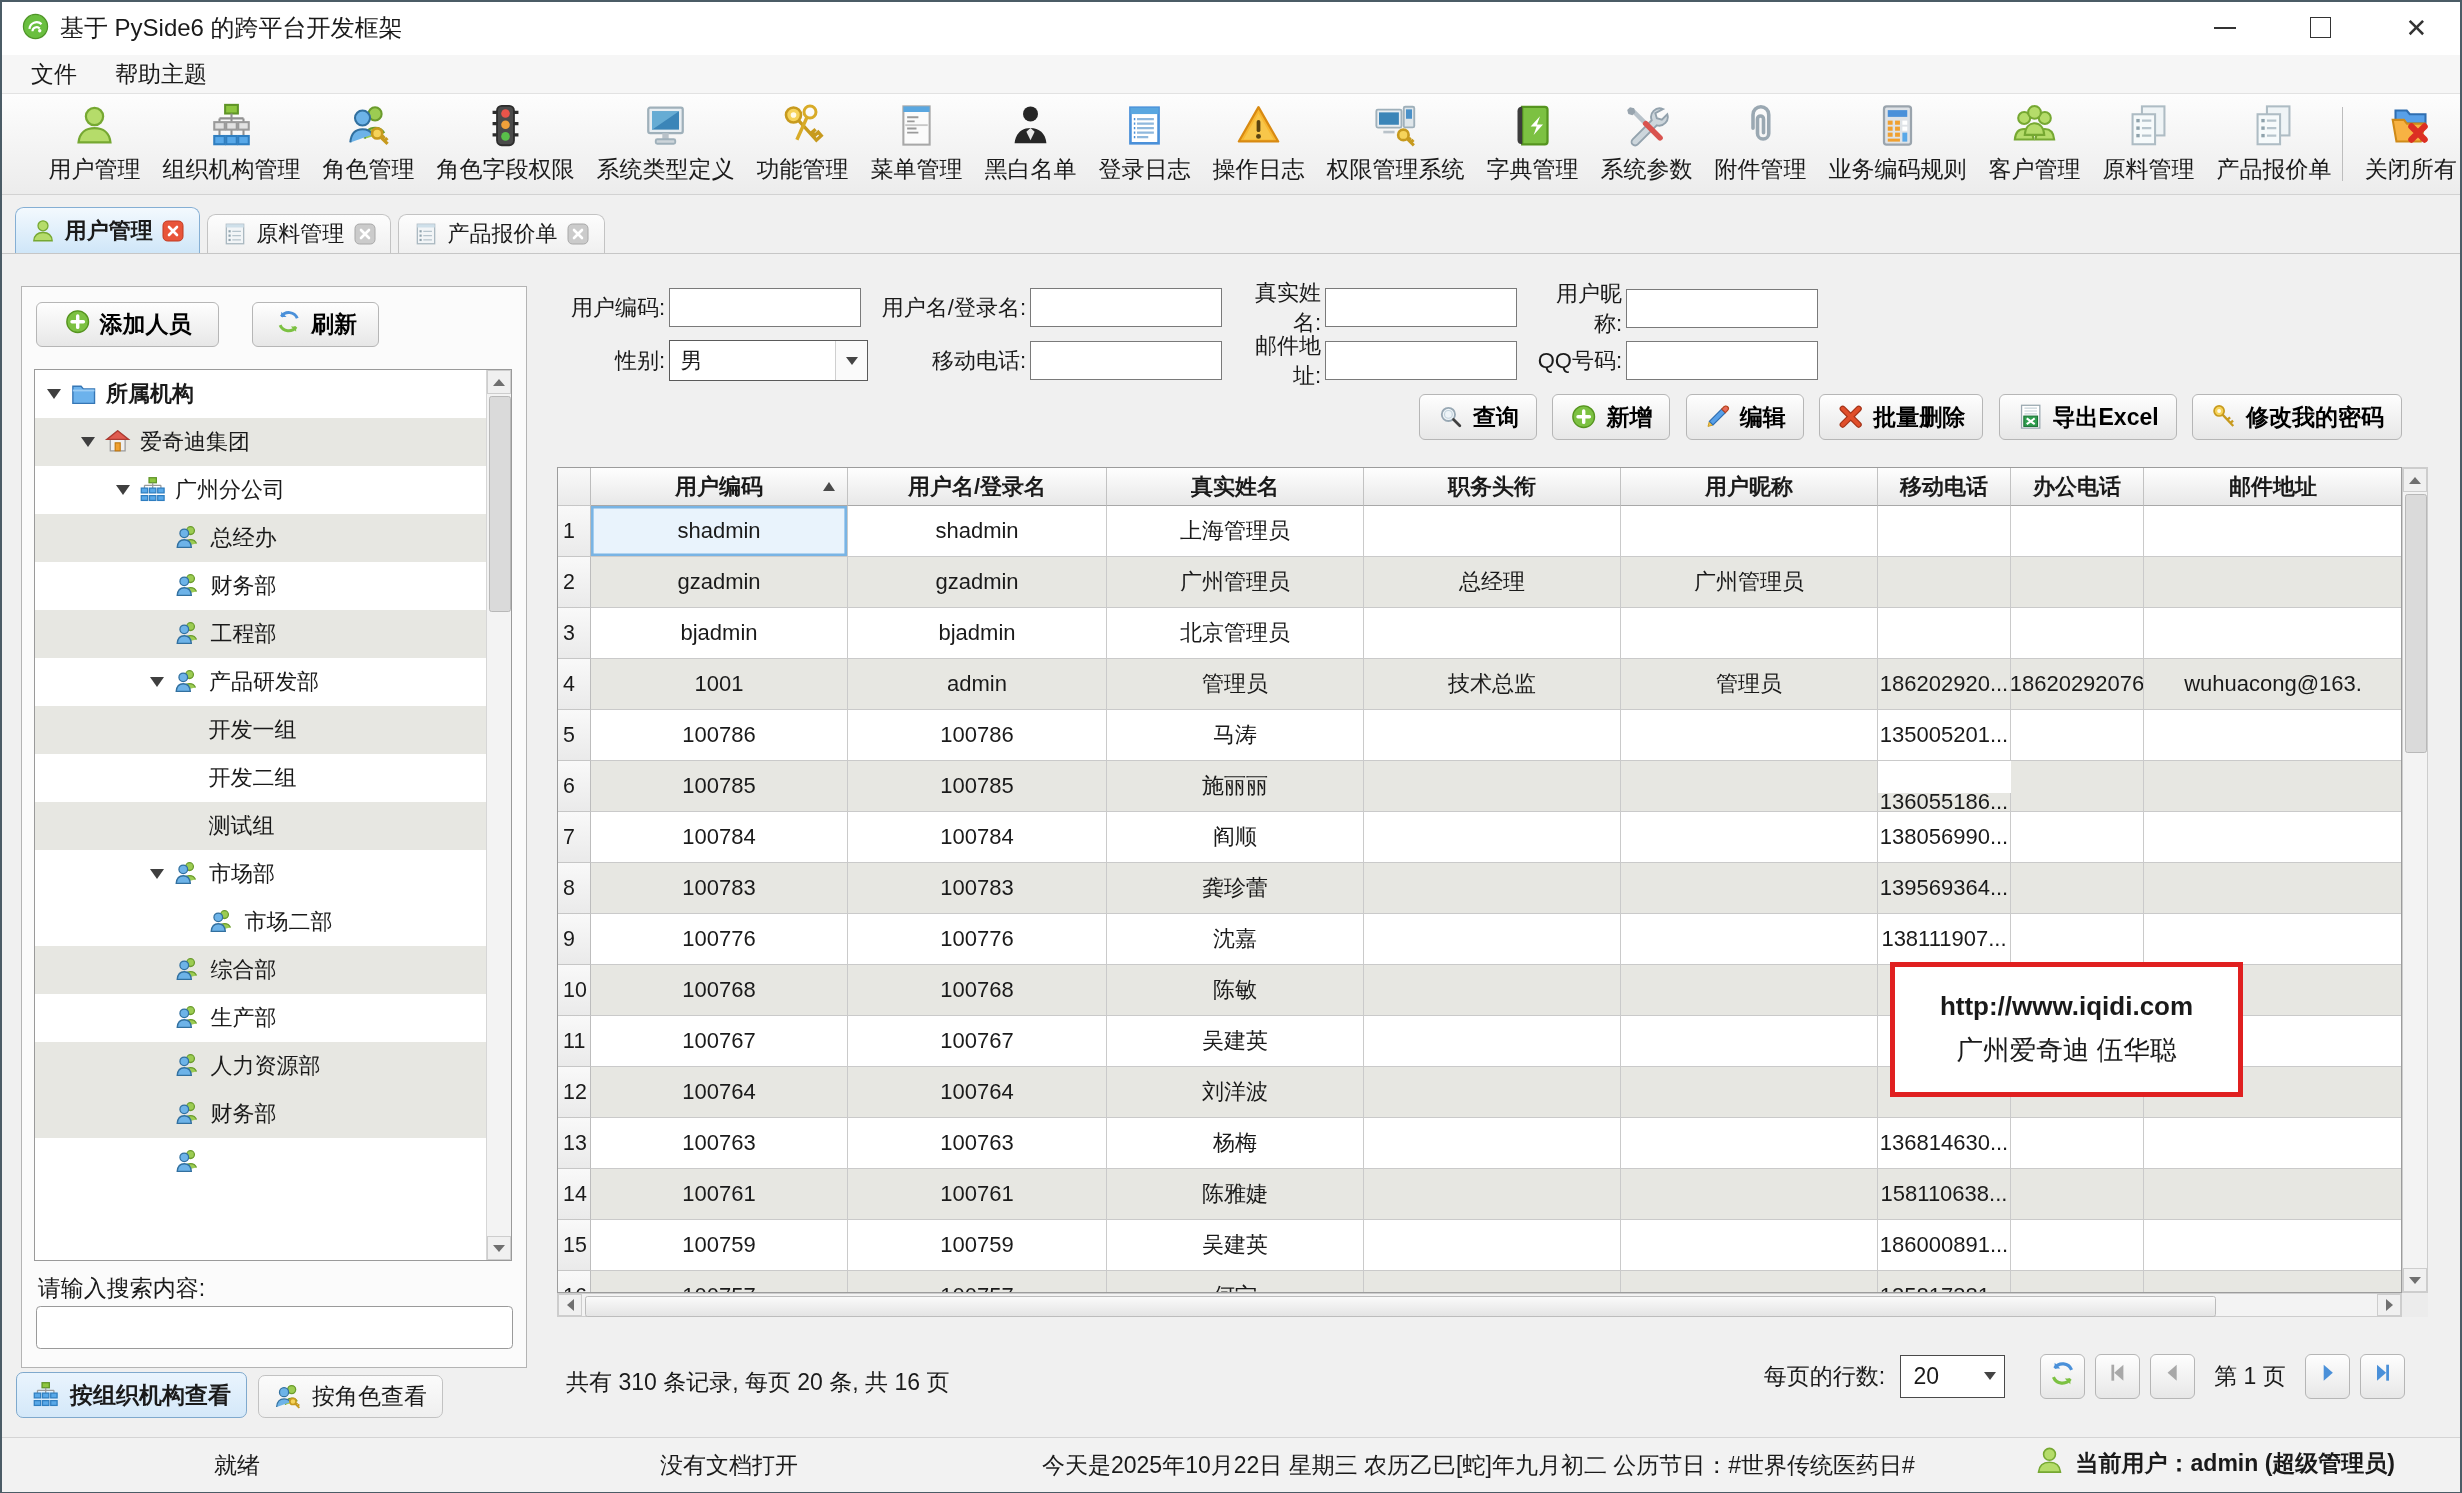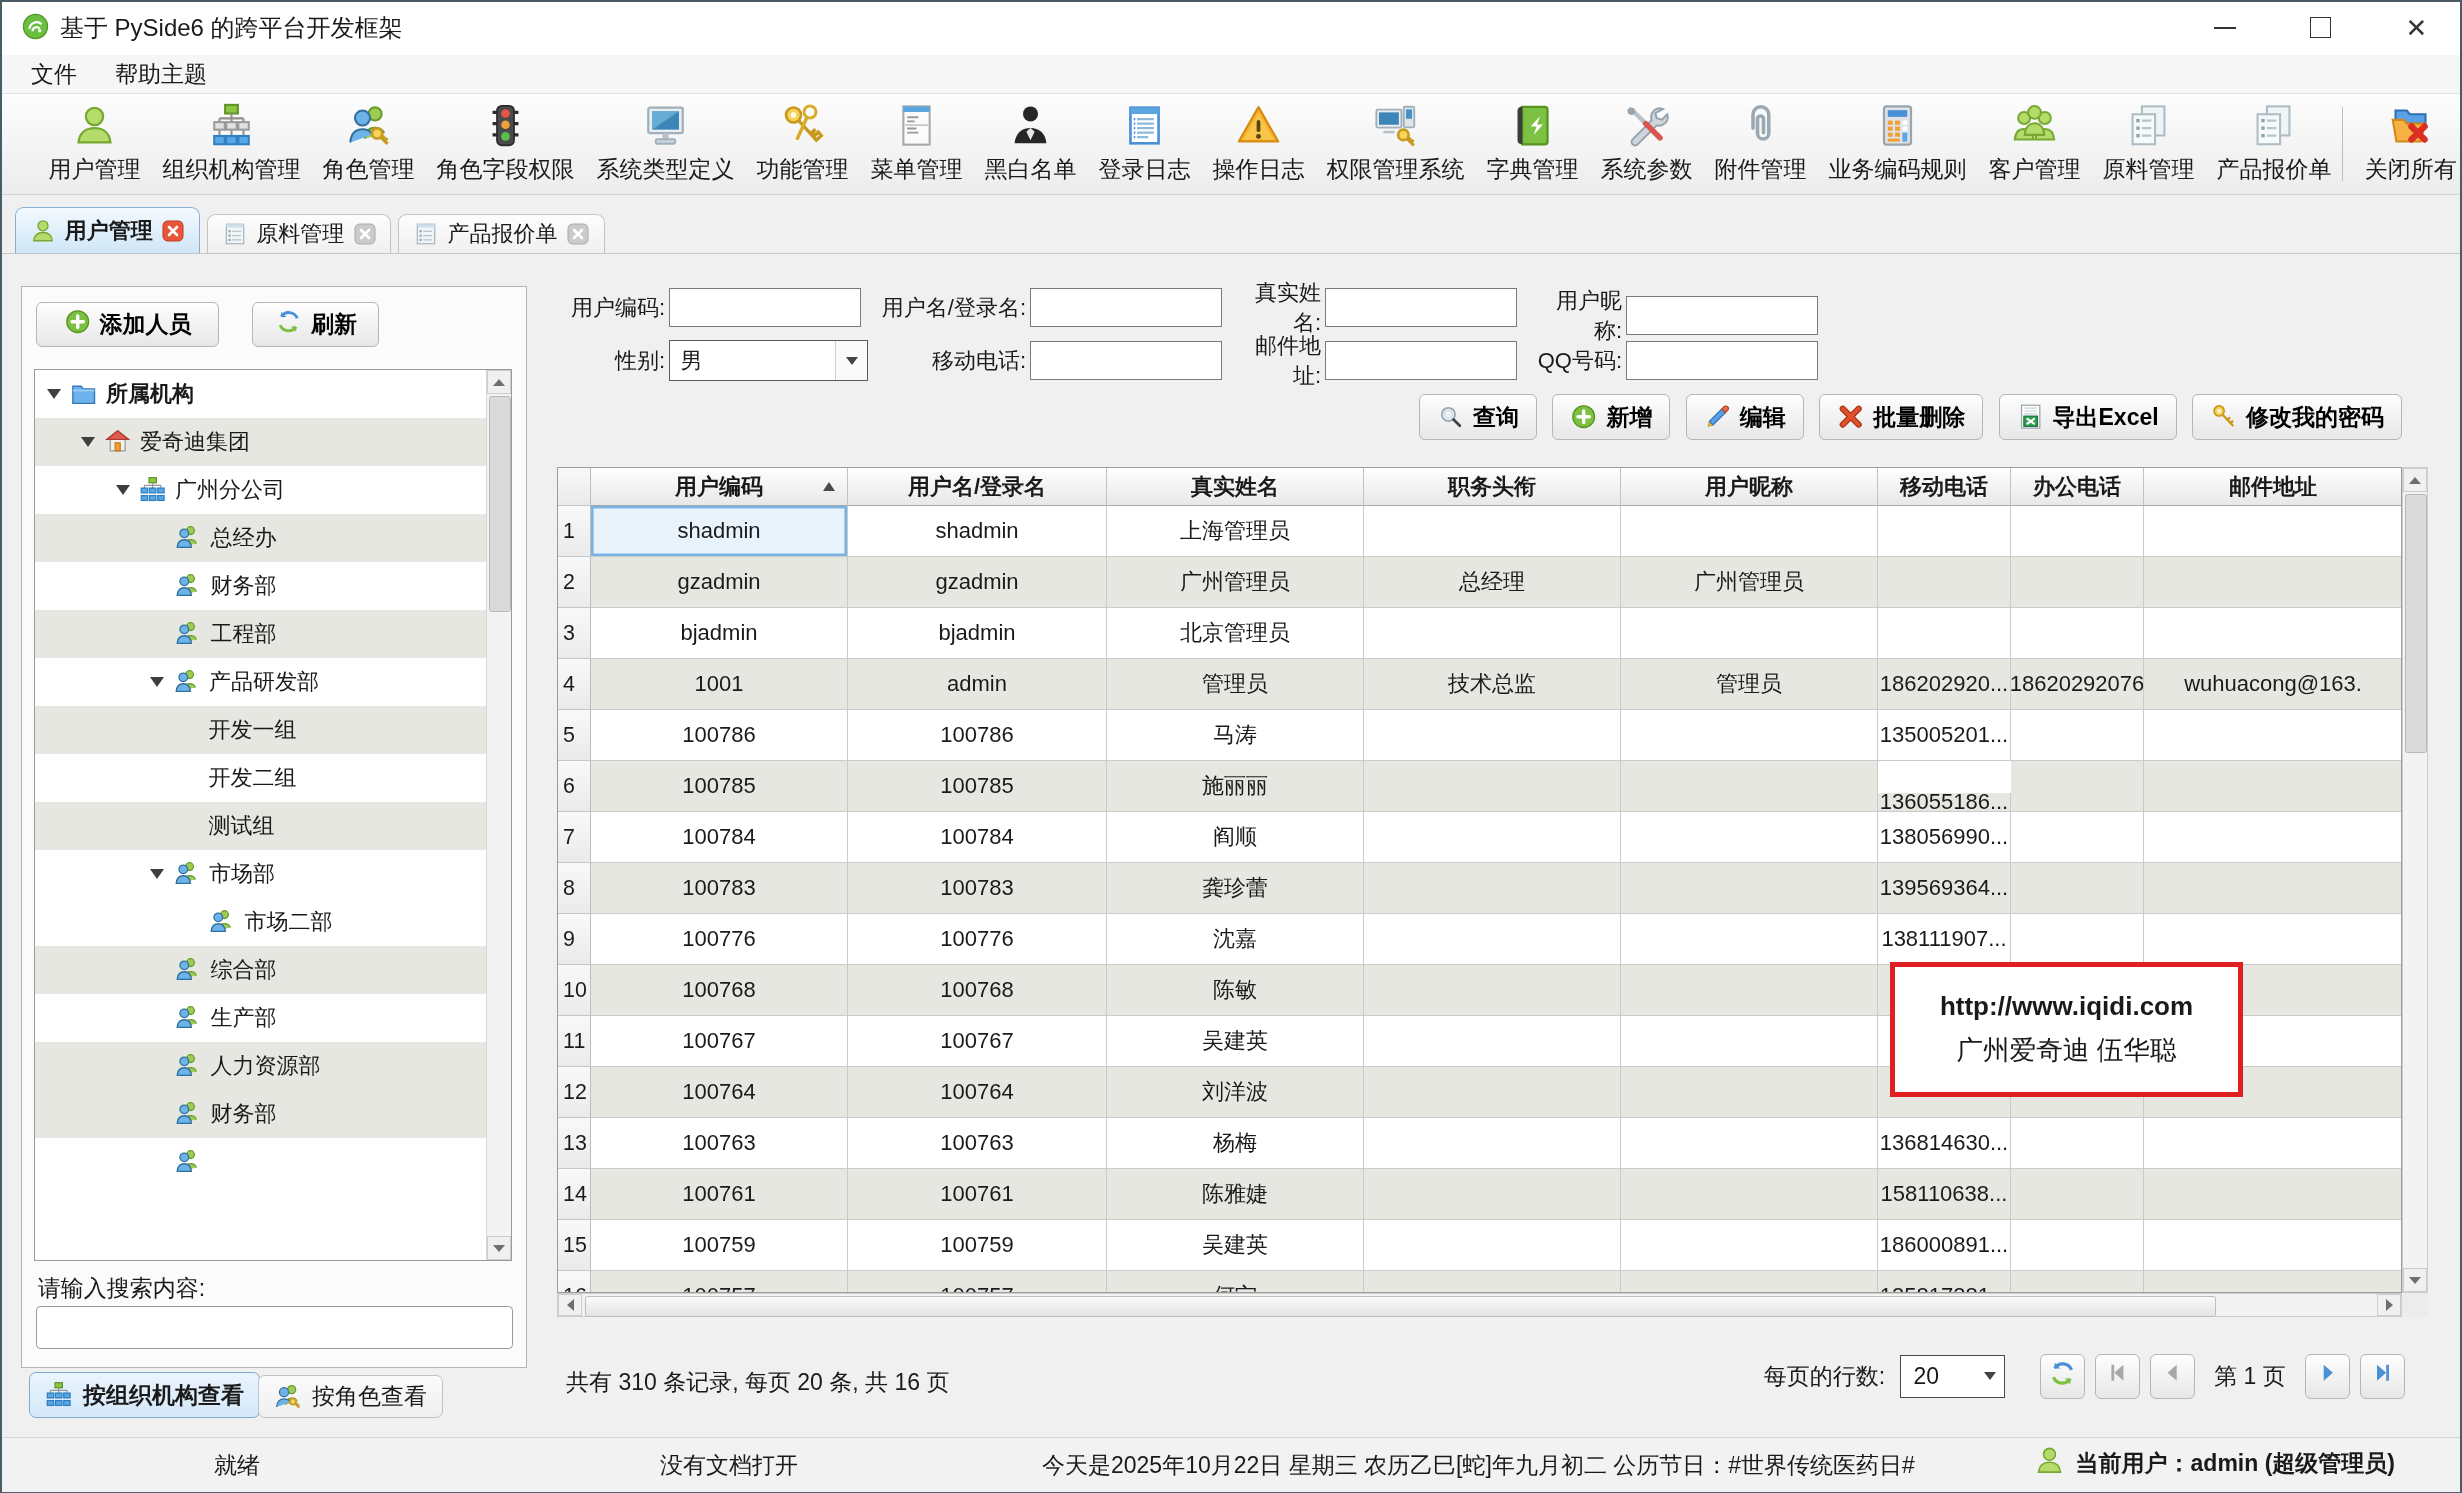--- a/index.html
+++ b/index.html
@@ -631,21 +631,21 @@
       <div class="sb-thumb" style="top:26px;height:214px;"></div>
       <div class="sb-btn" style="bottom:0;">
           <i class="arr-dn"></i>
         </div>
     </div>
   </div>
   <div class="searchlabel">请输入搜索内容:</div>
   <input class="searchinput" style="">
 </div>
 <div id="viewtabs">
-    <div class="viewtab active" style="left: 29px; top: 1372px; height: 46px;">
+    <div class="viewtab active" style="left: 16px; top: 1372px; height: 46px;">
       <svg viewBox="0 0 24 24" width="27.4" height="27.4">
         <rect x="8.8" y="1.5" width="6.4" height="4.4" fill="#8dc63f" stroke="#5f9427" stroke-width="1.1"></rect>
         <path d="M12 5.9v2.3M4.8 8.2h14.4M4.8 8.2v2.4M12 8.2v2.4M19.2 8.2v2.4" stroke="#9a9a9a" stroke-width="1.1" fill="none"></path>
         <g fill="#58a8e8" stroke="#2f7ec0" stroke-width="1.1">
           <rect x="2" y="10.6" width="5.6" height="4.2"></rect>
           <rect x="9.2" y="10.6" width="5.6" height="4.2"></rect>
           <rect x="16.4" y="10.6" width="5.6" height="4.2"></rect>
           <rect x="2" y="17.2" width="5.6" height="4.2"></rect>
           <rect x="9.2" y="17.2" width="5.6" height="4.2"></rect>
           <rect x="16.4" y="17.2" width="5.6" height="4.2"></rect>
@@ -672,21 +672,21 @@
       <input class="finput" style="width: 192px; margin-left: 4.3px;" value="">
     </div>
     <div class="ffield" style="left: 870px; top: 287px;">
       <span class="flabel" style="width:156px">用户名/登录名:</span>
       <input class="finput" style="width: 192px; margin-left: 4.3px;" value="">
     </div>
     <div class="ffield" style="left: 1235px; top: 287px;">
       <span class="flabel" style="width:86px">真实姓名:</span>
       <input class="finput" style="width: 192px; margin-left: 4.3px;" value="">
     </div>
-    <div class="ffield" style="left: 1529px; top: 295px;">
+    <div class="ffield" style="left: 1529px; top: 288px;">
       <span class="flabel" style="width:93px">用户昵称:</span>
       <input class="finput" style="width: 192px; margin-left: 4.3px;" value="">
     </div>
     <div class="ffield" style="left: 562px; top: 340px;">
       <span class="flabel" style="width:103px">性别:</span>
       <span class="fselect" style="width:199px;margin-left:4.3px;">
         <span>男</span>
         <span class="selarrow">
           <i></i>
         </span>

